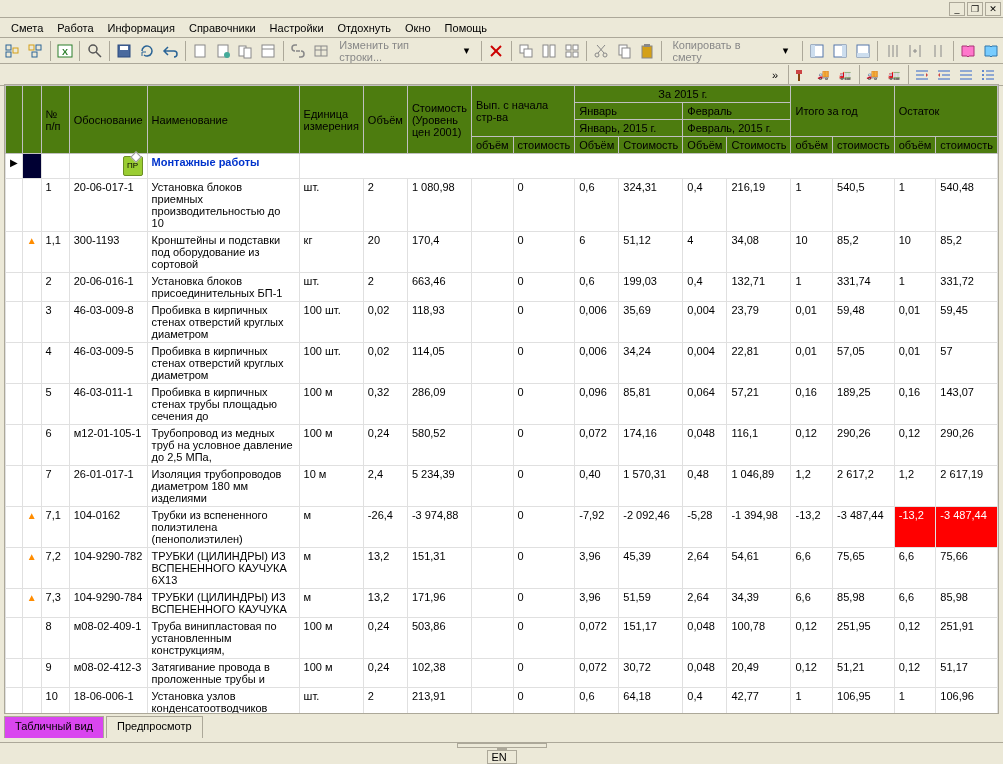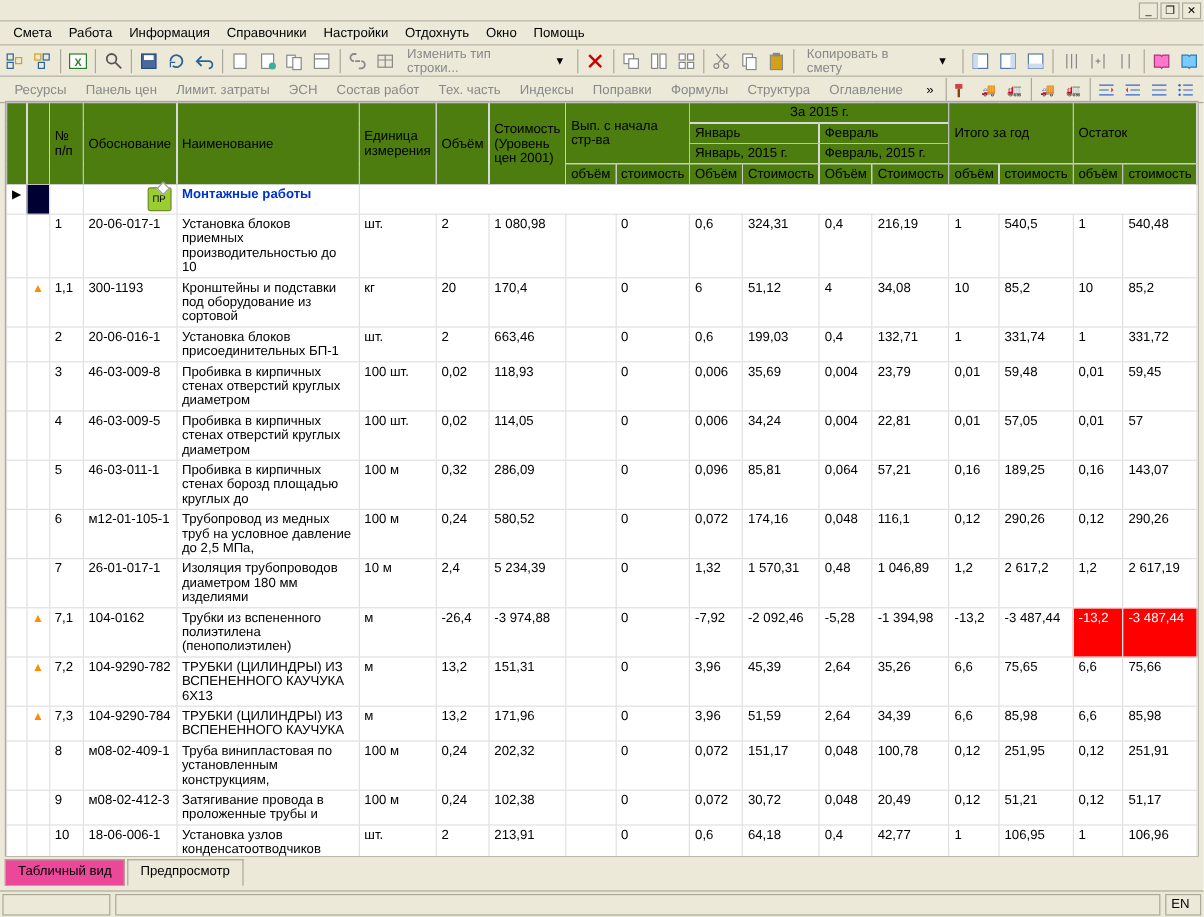--- a/index.html
+++ b/index.html
@@ -19,22 +19,22 @@
 .grid-scroll { overflow: auto; height: 100%; }
 table.grid { border-collapse: collapse; width: 100%; font-size: 11px; }
 table.grid th { background: #4d7c0f; border: 1px solid #c0c0c0; padding: 2px 4px; font-weight: normal; text-align: left; vertical-align: middle; position: sticky; }
 table.grid td { border: 1px solid #e0e0e0; padding: 2px 4px; vertical-align: top; background: #fff; }
 table.grid tr.section td { background: #fff; }
 .section-title { color: #0033cc; font-weight: bold; }
 .row-indicator { width: 12px; background: #ece9d8; border-right: 1px solid #c0c0c0; }
 .neg-cell { background: #ff0000 !important; color: #fff; }
 .footer-tabs { position: absolute; bottom: 26px; left: 4px; height: 22px; display: flex; }
 .footer-tab { padding: 3px 10px; background: #ece9d8; border: 1px solid #aca899; border-bottom: none; cursor: pointer; margin-right: 2px; font-size: 11px; }
-.footer-tab.active { background: #ec4899; }
-.status-bar { position: absolute; bottom: 0; left: 0; right: 0; height: 22px; background: #ece9d8; border-top: 1px solid #aca899; display: flex; align-items: center; }
+.footer-tab.active { background: #d946ef; }
+.status-bar { position: absolute; bottom: 0; left: 0; right: 0; height: 22px; background: #ece9d8; border-top: 1px solid #aca899; display: flex; align-items: center; flex-direction: column; }
 .status-seg { border: 1px solid #aca899; height: 18px; margin: 0 2px; padding: 0 4px; display: flex; align-items: center; }
 .icon-svg { width: 16px; height: 16px; }
 .orange-icon { color: #ff8c00; font-size: 10px; }
 .arrow-indicator { font-size: 10px; color: #000; }
 .hdr-group { text-align: center !important; }
 .pr-icon { display:inline-block; width:20px; height:20px; background:#9acd32; border:1px solid #6b8e23; font-size:8px; text-align:center; line-height:18px; border-radius:2px; position:relative; }
 .pr-icon::before { content:""; position:absolute; top:-4px; right:2px; width:6px; height:6px; background:#fff; border:1px solid #999; transform:rotate(45deg); }
 </style>
 </head>
 <body>
@@ -243,33 +243,20 @@
       </svg>
     </div>
   <div class="tb-btn">
       <svg class="icon-svg" viewBox="0 0 16 16">
         <path d="M2 3h5l1 1 1-1h5v10H9l-1 1-1-1H2z" fill="#7cf" stroke="#37a"></path>
       </svg>
     </div>
 </div>
 
 <div class="tab-bar">
-  <div id="tabbar" style="display:flex">
-      <div class="tab">Ресурсы</div>
-      <div class="tab">Панель цен</div>
-      <div class="tab">Лимит. затраты</div>
-      <div class="tab">ЭСН</div>
-      <div class="tab">Состав работ</div>
-      <div class="tab">Тех. часть</div>
-      <div class="tab">Индексы</div>
-      <div class="tab">Поправки</div>
-      <div class="tab">Формулы</div>
-      <div class="tab">Структура</div>
-      <div class="tab">Оглавление</div>
-    </div>
   <div style="flex:1"></div>
   <div class="tb-btn">»</div>
   <div class="tb-sep"></div>
   <div class="tb-btn">
       <svg class="icon-svg" viewBox="0 0 16 16">
         <rect x="2" y="3" width="6" height="4" fill="#c44"></rect>
         <line x1="5" y1="7" x2="5" y2="14" stroke="#841" stroke-width="2"></line>
       </svg>
     </div>
   <div class="tb-btn">
@@ -467,21 +454,21 @@
             <td>0,01</td>
             <td>57,05</td>
             <td class="">0,01</td>
             <td class="">57</td>
           </tr>
           <tr>
             <td class="row-indicator"></td>
             <td></td>
             <td>5</td>
             <td>46-03-011-1</td>
-            <td>Пробивка в кирпичных стенах борозд площадью круглых до</td>
+            <td>Пробивка в кирпичных стенах трубы площадью сечения до</td>
             <td>100 м</td>
             <td>0,32</td>
             <td>286,09</td>
             <td></td>
             <td>0</td>
             <td>0,096</td>
             <td>85,81</td>
             <td>0,064</td>
             <td>57,21</td>
             <td>0,16</td>
@@ -513,21 +500,21 @@
             <td class="row-indicator"></td>
             <td></td>
             <td>7</td>
             <td>26-01-017-1</td>
             <td>Изоляция трубопроводов диаметром 180 мм изделиями</td>
             <td>10 м</td>
             <td>2,4</td>
             <td>5 234,39</td>
             <td></td>
             <td>0</td>
-            <td>1,32</td>
+            <td>0,40</td>
             <td>1 570,31</td>
             <td>0,48</td>
             <td>1 046,89</td>
             <td>1,2</td>
             <td>2 617,2</td>
             <td class="">1,2</td>
             <td class="">2 617,19</td>
           </tr>
           <tr>
             <td class="row-indicator"></td>
@@ -556,21 +543,21 @@
             <td>104-9290-782</td>
             <td>ТРУБКИ (ЦИЛИНДРЫ) ИЗ ВСПЕНЕННОГО КАУЧУКА 6Х13</td>
             <td>м</td>
             <td>13,2</td>
             <td>151,31</td>
             <td></td>
             <td>0</td>
             <td>3,96</td>
             <td>45,39</td>
             <td>2,64</td>
-            <td>35,26</td>
+            <td>54,61</td>
             <td>6,6</td>
             <td>75,65</td>
             <td class="">6,6</td>
             <td class="">75,66</td>
           </tr>
           <tr>
             <td class="row-indicator"></td>
             <td><span class="orange-icon">▲</span></td>
             <td>7,3</td>
             <td>104-9290-784</td>
@@ -590,21 +577,21 @@
             <td class="">85,98</td>
           </tr>
           <tr>
             <td class="row-indicator"></td>
             <td></td>
             <td>8</td>
             <td>м08-02-409-1</td>
             <td>Труба винипластовая по установленным конструкциям,</td>
             <td>100 м</td>
             <td>0,24</td>
-            <td>202,32</td>
+            <td>503,86</td>
             <td></td>
             <td>0</td>
             <td>0,072</td>
             <td>151,17</td>
             <td>0,048</td>
             <td>100,78</td>
             <td>0,12</td>
             <td>251,95</td>
             <td class="">0,12</td>
             <td class="">251,91</td>

